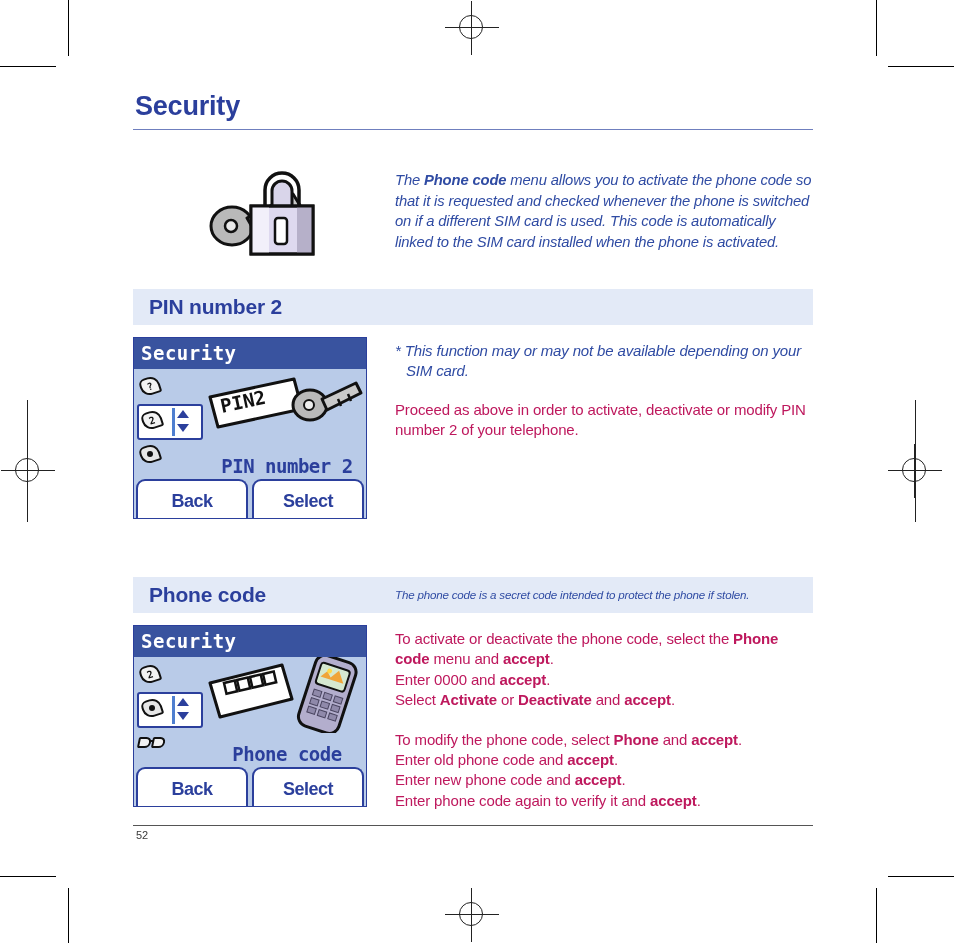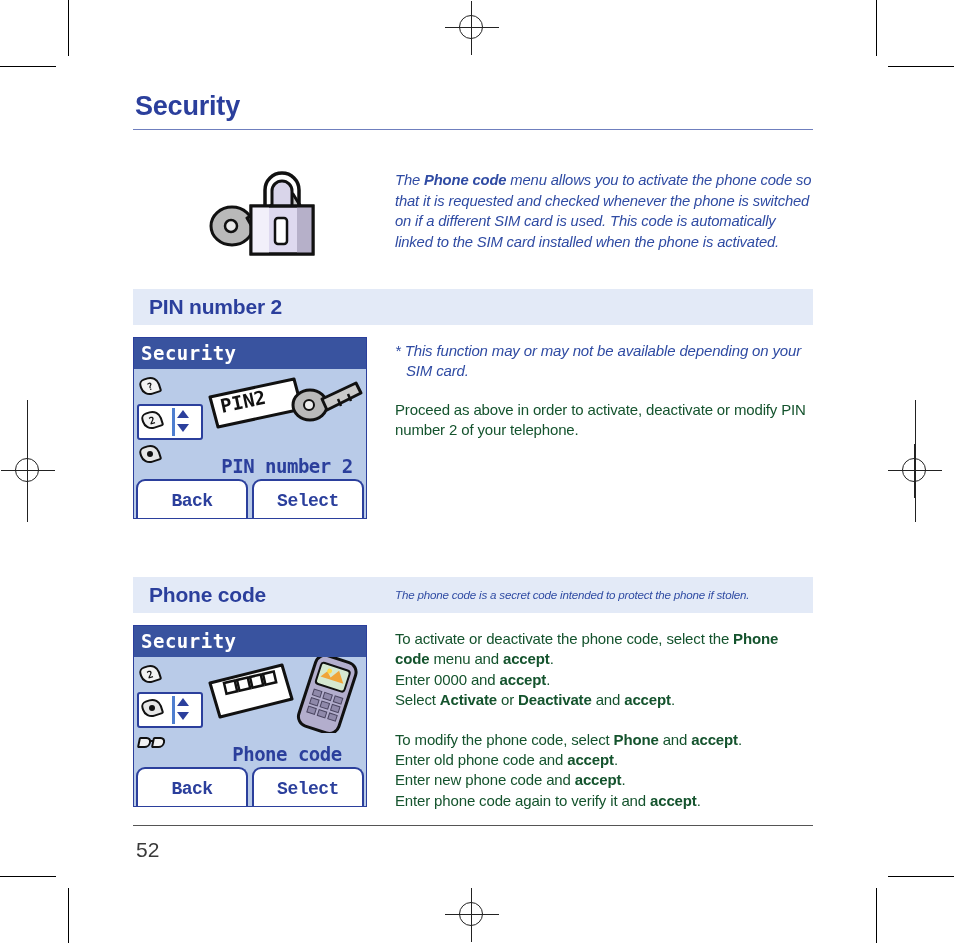--- a/index.html
+++ b/index.html
@@ -117,21 +117,21 @@
     letter-spacing: -0.15px;
     padding-top: 4px;
   }
   .row-text b { font-weight: bold; }
   .note-italic {
     font-style: italic;
     color: #2f4ba3;
     margin: 0 0 18px 0;
   }
   .note-italic .hang { display: block; padding-left: 11px; text-indent: -11px; }
-  .para { margin: 0 0 0 0; color: #14532d; }
+  .para { margin: 0 0 0 0; color: #be185d; }
   .para + .para { margin-top: 19px; }
 
   
   .phone {
     width: 234px;
     height: 182px;
     background: #b9cbe8;
     border: 1px solid #2b3f9c;
     box-sizing: border-box;
     position: relative;
@@ -260,36 +260,36 @@
     background: #ffffff;
     border: 2px solid #2b3f9c;
     border-bottom: none;
     border-radius: 9px 9px 0 0;
     box-sizing: border-box;
     display: flex;
     align-items: center;
     justify-content: center;
     color: #2b3f9c;
     font-size: 18px;
-    font-family: Liberation Mono, monospace;
+    font-family: Liberation Sans, sans-serif;
     font-weight: bold;
     letter-spacing: -0.5px;
     padding-top: 4px;
   }
 
   
   .footer-rule {
     margin-top: 14px;
     height: 1px;
     background: #555;
     width: 100%;
   }
   .page-number {
-    margin-top: 12px;
-    font-size: 21px;
+    margin-top: 3px;
+    font-size: 11px;
     color: #3a3a3a;
     margin-left: 3px;
   }
 </style>
 </head>
 <body>
 
 <div class="crop v" style="left:68px; top:0; height:56px;"></div>
 <div class="crop h" style="left:0; top:66px; width:56px;"></div>
 <div class="crop v" style="left:876px; top:0; height:56px;"></div>

